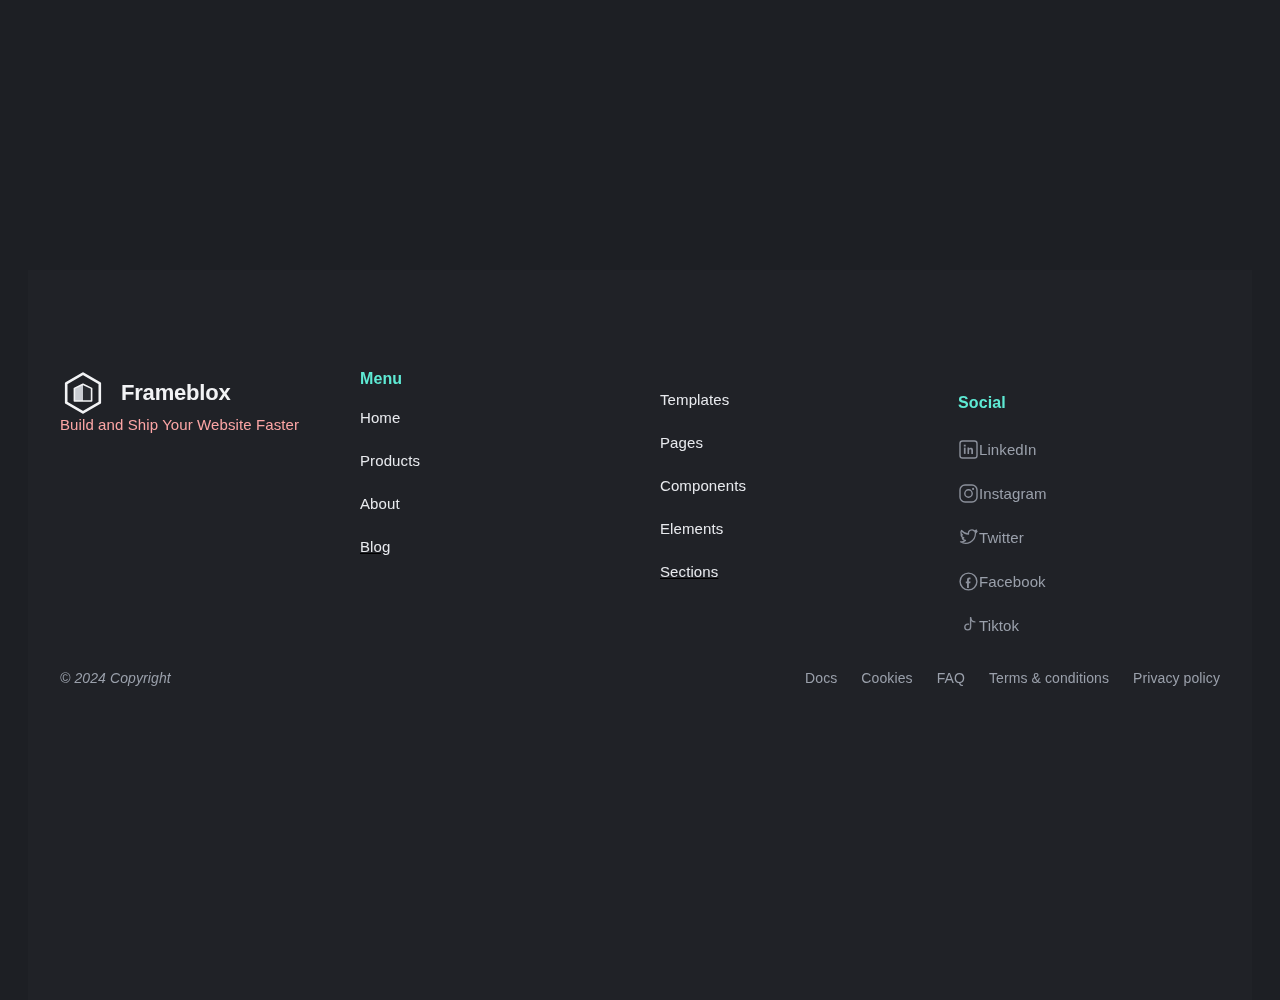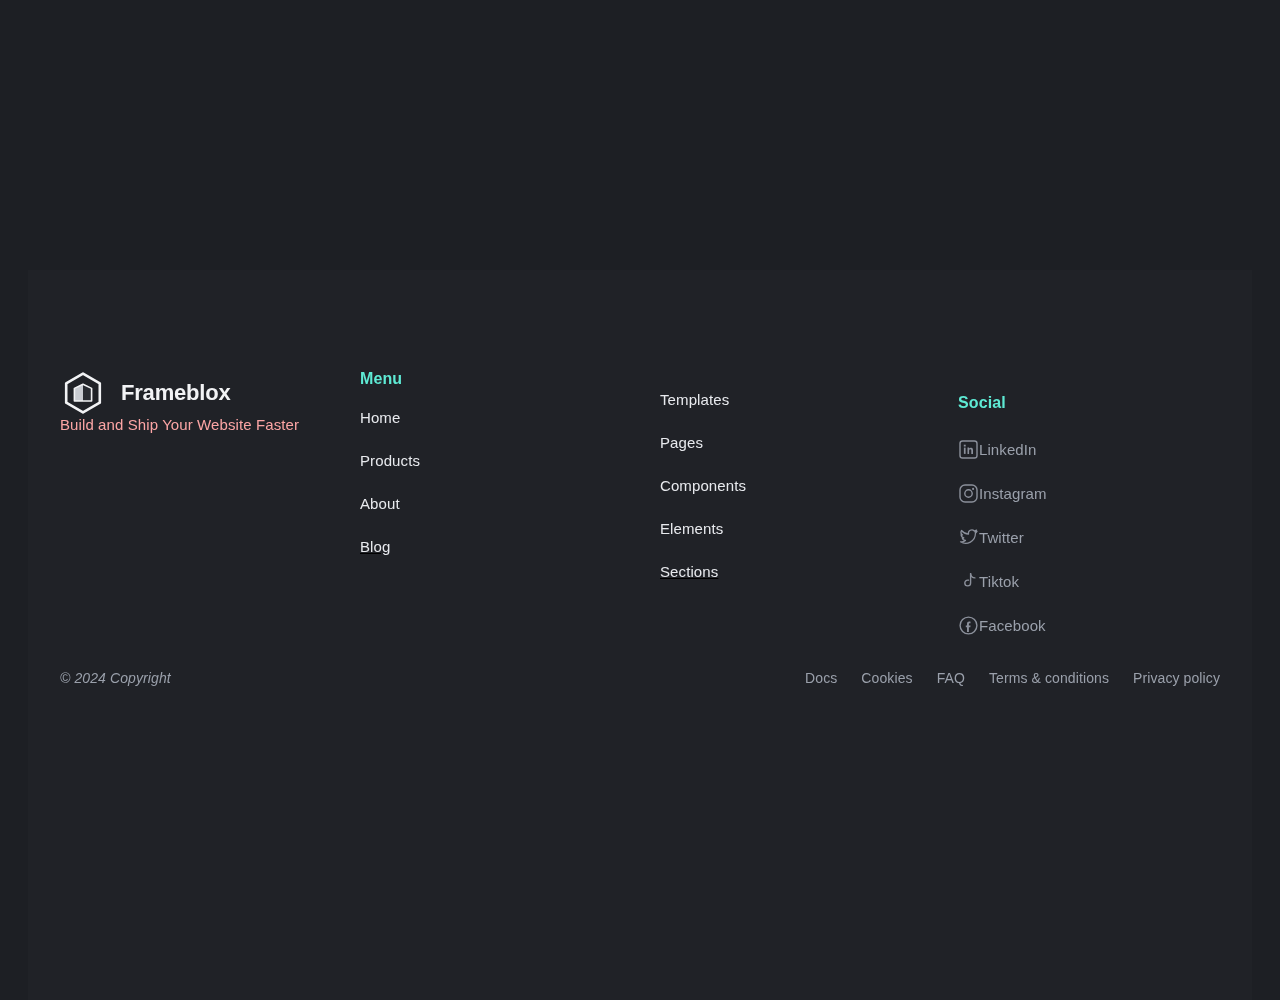--- a/index.html
+++ b/index.html
@@ -158,37 +158,37 @@
                 </svg>
               </span>
               <span class="social-label">Twitter</span>
             </a>
           </li>
 
           <li>
             <a class="social-row" href="#">
               <span class="social-icon">
                 <svg viewBox="0 0 21 21" width="21" height="21" fill="none" xmlns="http://www.w3.org/2000/svg">
+                  <circle cx="10.5" cy="10.5" r="8.4" stroke="#8b909b" stroke-width="1.4"></circle>
+                  <path d="M12.4 6.4h-1.3a2.1 2.1 0 0 0-2.1 2.1V10.4H7.8v1.9h1.2v4.6h1.9v-4.6h1.4l0.3-1.9h-1.7V8.9a0.7 0.7 0 0 1 0.7-0.7h1.0Z" fill="#8b909b"></path>
+                </svg>
+              </span>
+              <span class="social-label">Facebook</span>
+            </a>
+          </li>
+
+          <li>
+            <a class="social-row" href="#">
+              <span class="social-icon">
+                <svg viewBox="0 0 21 21" width="21" height="21" fill="none" xmlns="http://www.w3.org/2000/svg">
                   <path d="M12.6 2.6v9.4a2.9 2.9 0 1 1-2.9-2.9c0.3 0 0.6 0 0.8 0.1" stroke="#8b909b" stroke-width="1.4" stroke-linecap="round" stroke-linejoin="round"></path>
                   <path d="M12.6 2.6a4.3 4.3 0 0 0 4.3 4.3" stroke="#8b909b" stroke-width="1.4" stroke-linecap="round" stroke-linejoin="round"></path>
                 </svg>
               </span>
               <span class="social-label">Tiktok</span>
-            </a>
-          </li>
-
-          <li>
-            <a class="social-row" href="#">
-              <span class="social-icon">
-                <svg viewBox="0 0 21 21" width="21" height="21" fill="none" xmlns="http://www.w3.org/2000/svg">
-                  <circle cx="10.5" cy="10.5" r="8.4" stroke="#8b909b" stroke-width="1.4"></circle>
-                  <path d="M12.4 6.4h-1.3a2.1 2.1 0 0 0-2.1 2.1V10.4H7.8v1.9h1.2v4.6h1.9v-4.6h1.4l0.3-1.9h-1.7V8.9a0.7 0.7 0 0 1 0.7-0.7h1.0Z" fill="#8b909b"></path>
-                </svg>
-              </span>
-              <span class="social-label">Facebook</span>
             </a>
           </li>
 
         </ul>
       </div>
 
     </div>
 
     <div class="bottom-bar">
       <div class="copyright">© 2024 Copyright</div>

